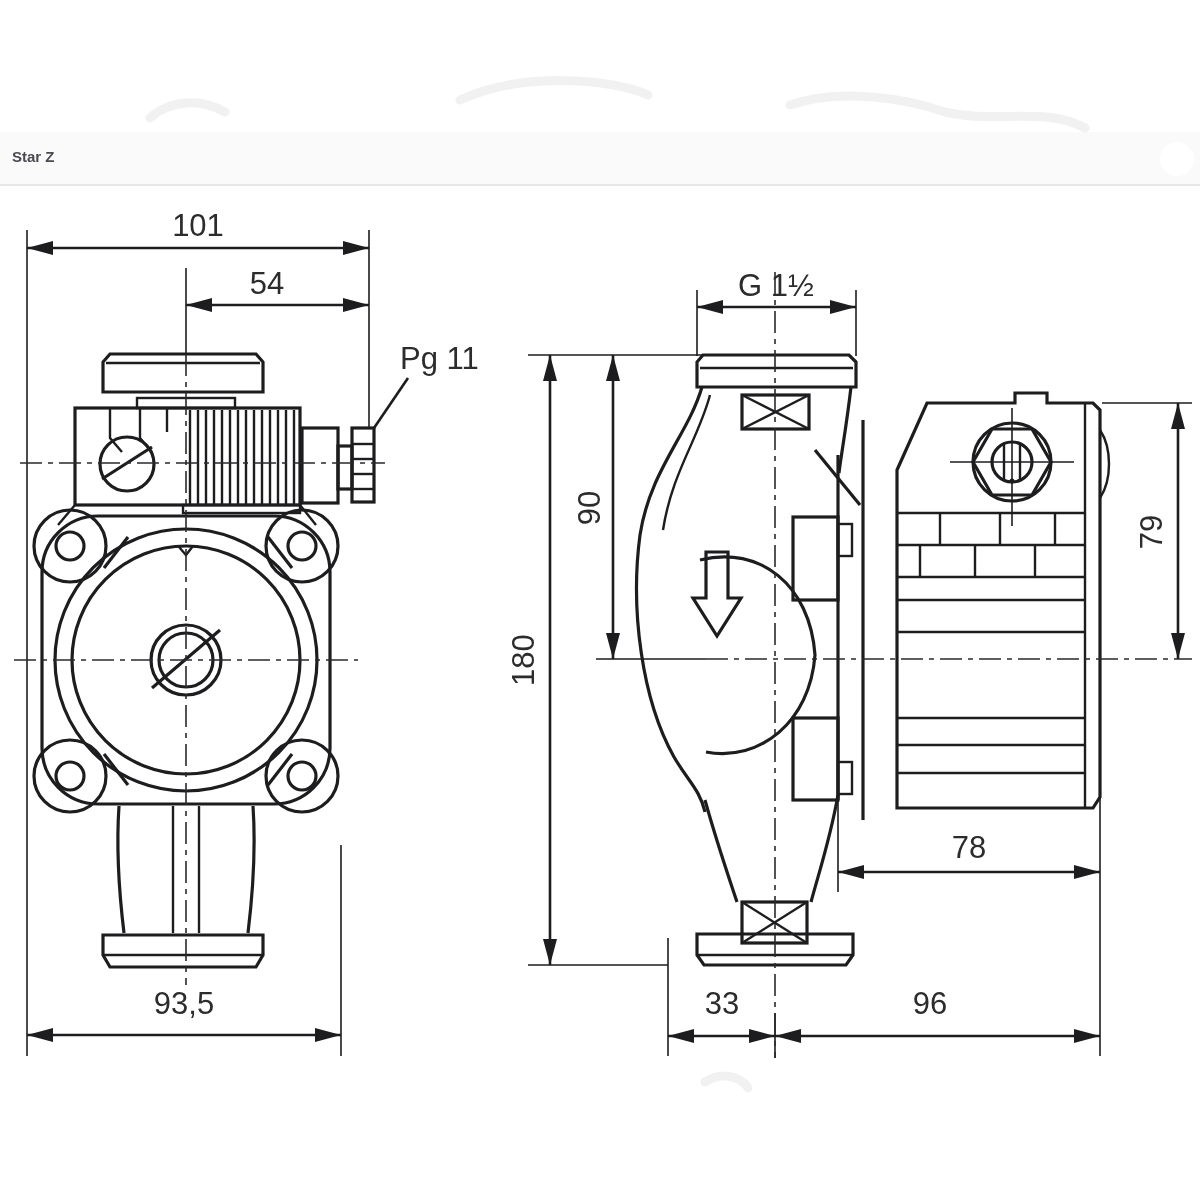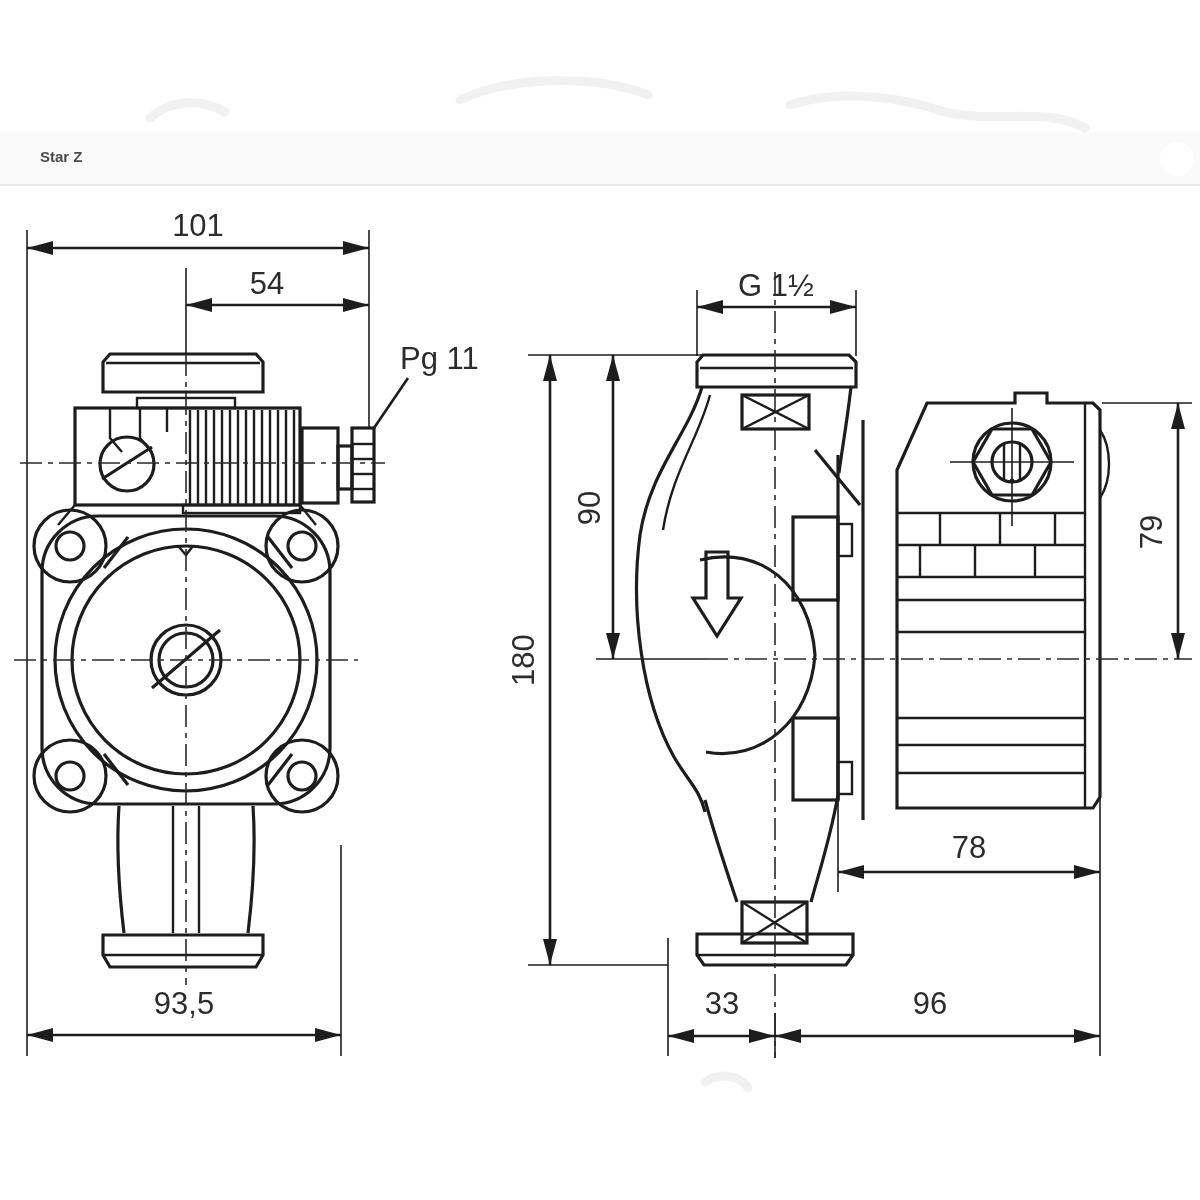--- a/index.html
+++ b/index.html
@@ -1,20 +1,20 @@
 <!DOCTYPE html>
 <html><head>
 <meta charset="utf-8">
 <style>
   html,body{margin:0;padding:0;width:1200px;height:1200px;background:#ffffff;overflow:hidden;
     font-family:"Liberation Sans", sans-serif;}
   .page{position:relative;width:1200px;height:1200px;background:#ffffff;}
   .header-band{position:absolute;left:0;top:132px;width:1200px;height:54px;background:#fafafa;
     border-bottom:2px solid #e7e7e7;box-sizing:border-box;}
-  .header-title{position:absolute;left:12px;top:16px;font-size:15px;font-weight:bold;color:#4a4a52;margin-left:28px;}
+  .header-title{position:absolute;left:12px;top:16px;font-size:15px;font-weight:bold;color:#4a4a52;}
   .header-circle{position:absolute;left:1160px;top:10px;width:34px;height:34px;border-radius:50%;
     background:#ffffff;}
   svg text{font-family:"Liberation Sans", sans-serif;}
   .dimtxt{font-size:31px;fill:#2c2c2e;}
   .outline{stroke:#1d1d1f;stroke-width:3.2;fill:none;stroke-linejoin:miter;}
   .med{stroke:#1d1d1f;stroke-width:2.4;fill:none;}
   .thin{stroke:#1d1d1f;stroke-width:1.6;fill:none;}
   .dimline{stroke:#1d1d1f;stroke-width:2.6;fill:none;}
   .cline{stroke:#2a2a2c;stroke-width:1.6;fill:none;stroke-dasharray:22 6 5 6;}
   .ah{fill:#1d1d1f;stroke:none;}

